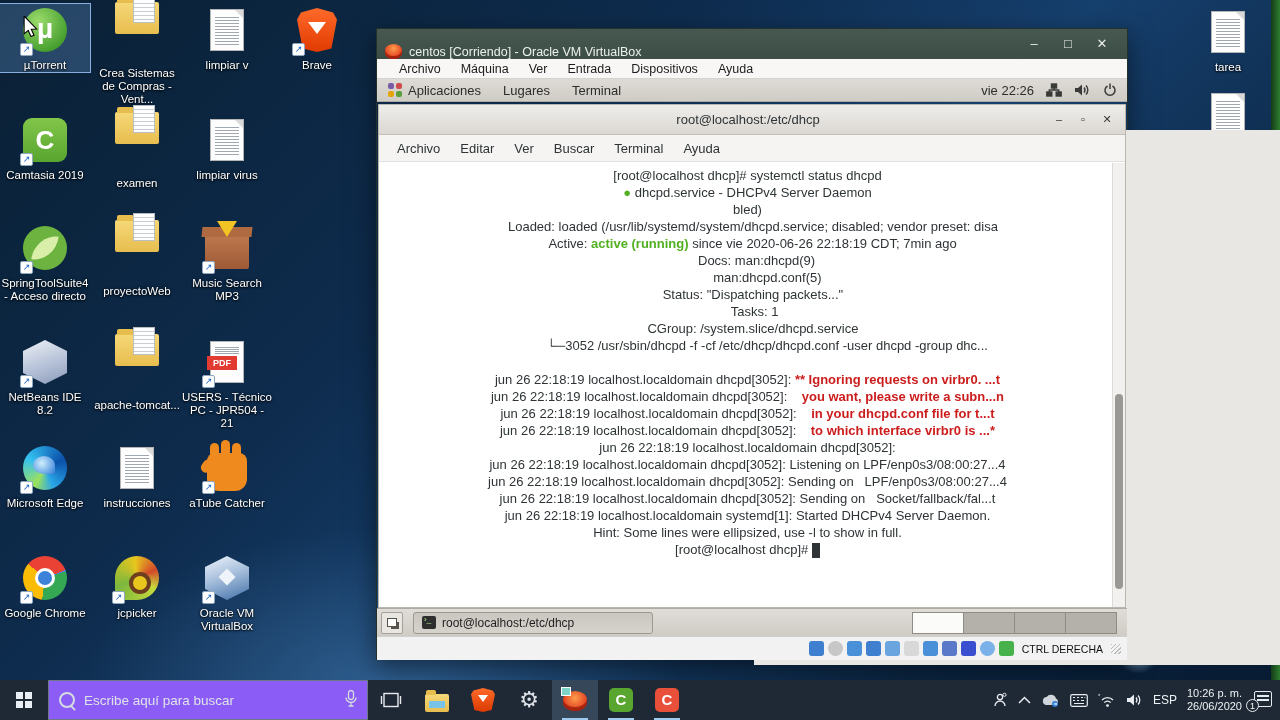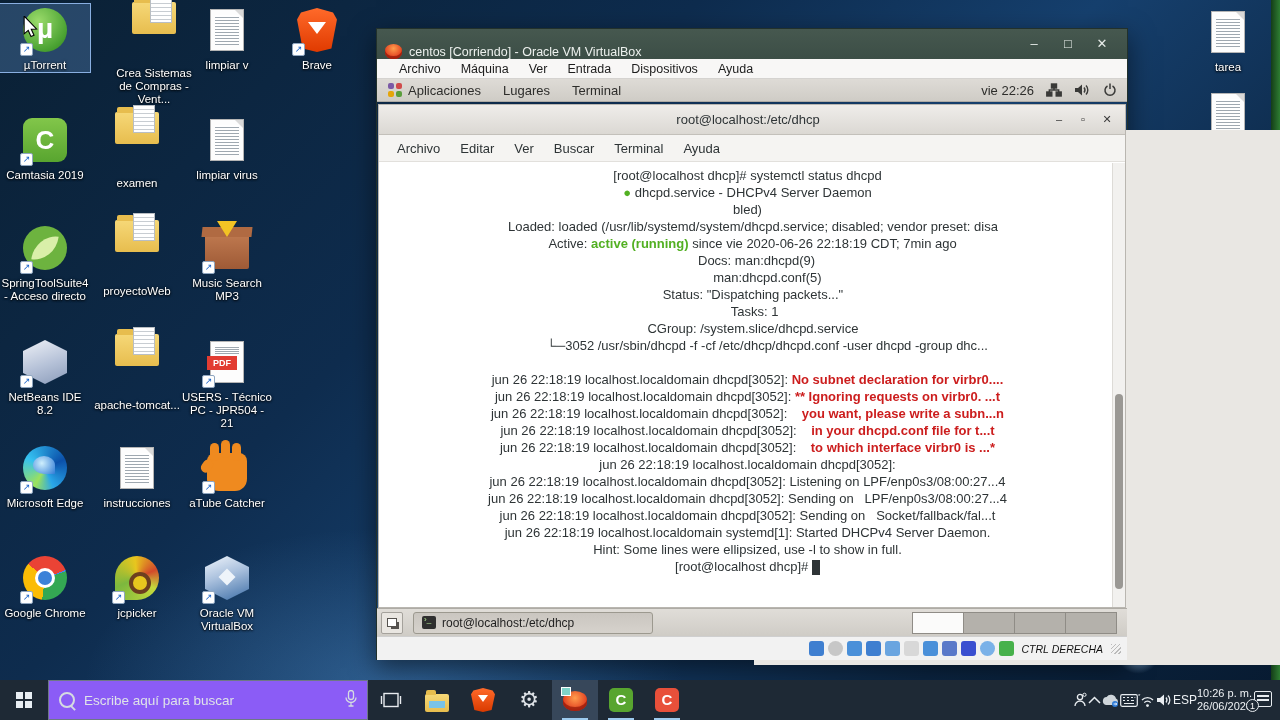--- a/index.html
+++ b/index.html
@@ -115,21 +115,21 @@
   .wcell { width:52px; height:22px; background:#b4b1ab; border:1px solid #8f8c86; margin-left:-1px; }
   .wcell.active { background:#fbfbfa; }
 
   
   #vm-statusbar { position:absolute; left:377px; top:636px; width:750px; height:24px; background:#f2f2f2; border-top:1px solid #cfcfcf; display:flex; align-items:center; justify-content:flex-end; gap:4px; padding-right:6px; }
   .sic { width:15px; height:15px; border-radius:3px; font-size:9px; line-height:15px; text-align:center; color:#fff; }
   .sic-hdd{background:#3f7fd0;} .sic-optical{background:#c7c7c7;border-radius:50%;} .sic-audio{background:#4a90d9;}
   .sic-network{background:#3f7fd0;} .sic-usb{background:#6aa5e0;} .sic-shared-folder{background:#d8d8d8;color:#888;}
   .sic-display{background:#4a90d9;} .sic-recording{background:#5a79c9;} .sic-features{background:#3a4fd0;}
   .sic-mouse{background:#7ab1e8;border-radius:50%;} .sic-keyboard{background:#47b14b;}
-  #hostkey { font-size:10.5px; color:#111; margin-left:4px;font-style:italic; }
+  #hostkey { font-size:10.5px; color:#111; margin-left:4px; }
   #grip { width:10px; height:10px; margin-left:4px; background:repeating-linear-gradient(135deg,#bbb 0 1px,transparent 1px 3px); }
 
   
   #taskbar { position:absolute; left:0; top:680px; width:1280px; height:40px; background:#1e2935; display:flex; align-items:stretch; z-index:60; }
   #start-btn { width:48px; display:flex; align-items:center; justify-content:center; }
   #win-logo { width:16px; height:16px; background-image:linear-gradient(#e8eef3,#e8eef3),linear-gradient(#e8eef3,#e8eef3),linear-gradient(#e8eef3,#e8eef3),linear-gradient(#e8eef3,#e8eef3); background-size:7px 7px; background-position:0 0,9px 0,0 9px,9px 9px; background-repeat:no-repeat; }
   #search-box { width:320px; background:#8b5cf6; border:1px solid #6e7885; display:flex; align-items:center; padding:0 10px; gap:9px; }
   #search-ring { width:16px; height:16px; border:2px solid #d5dbe1; border-radius:50%; position:relative; }
   #search-ring::after { content:""; position:absolute; right:-3px; bottom:-3px; width:6px; height:2px; background:#d5dbe1; transform:rotate(45deg); }
   #search-text { flex:1; font-size:13.5px; color:#dfe3e8; }
@@ -141,21 +141,21 @@
   .mi-folder::before { content:""; position:absolute; top:-4px; left:1px; width:10px; height:5px; background:#e7bd4e; border-radius:2px 2px 0 0; }
   .mi-folder::after { content:""; position:absolute; left:4px; top:7px; right:4px; height:7px; background:#79c3e8; }
   .mi-brave { background:linear-gradient(#ff6a2a,#d93a00); clip-path:polygon(50% 0,90% 10%,100% 26%,86% 92%,50% 100%,14% 92%,0 26%,10% 10%); }
   .mi-brave::after { content:""; position:absolute; left:50%; top:7px; transform:translateX(-50%); border:5px solid transparent; border-top:7px solid #fff; }
   .mi-gear { color:#dfe3e8; font-size:22px; line-height:24px; text-align:center; }
   .mi-vbox { background:radial-gradient(circle at 50% 35%,#ff9d4d,#e03c1e 72%); border-radius:50% / 44%; height:20px; margin-top:2px; box-shadow:inset 0 -4px 0 rgba(120,10,0,.55); }
   .mi-vbox::before { content:""; position:absolute; left:-2px; top:-4px; width:8px; height:7px; background:#7fd4c9; border:1px solid #fff; }
   .mi-cam-green { background:#58a52f; border-radius:5px; }
   .mi-cam-green::after, .mi-cam-red::after { content:"C"; position:absolute; inset:0; color:#fff; font-weight:bold; font-size:15px; line-height:24px; text-align:center; }
   .mi-cam-red { background:#e8503a; border-radius:5px; }
-  #tray { margin-left:auto; display:flex; align-items:center; padding-right:8px; }
+  #tray { margin-left:auto; display:flex; align-items:center; gap:10px; padding-right:8px; }
   .tray-ic { color:#e8ecf0; display:flex; align-items:center; }
   #tray-lang { font-size:12px; color:#eef1f4; }
   #tray-clock { text-align:right; font-size:11px; line-height:13px; color:#eef1f4; }
   #tray-notif { position:relative; width:20px; height:18px; }
   #tray-notif .frame { position:absolute; inset:0 0 2px 2px; border:1.5px solid #e8ecf0; border-radius:2px; }
   #tray-notif .frame::after { content:""; position:absolute; left:2px; top:3px; right:2px; height:1.5px; background:#e8ecf0; box-shadow:0 4px 0 #e8ecf0; }
   #tray-notif .badge { position:absolute; left:-6px; bottom:-3px; width:13px; height:13px; border-radius:50%; background:#1e2935; border:1px solid #e8ecf0; color:#fff; font-size:9px; line-height:12px; text-align:center; }
 </style>
 </head>
 <body>
@@ -167,21 +167,21 @@
 <div id="green-edge"></div>
 
 <div id="desktop-icons">
     <div class="dcell selected" style="left: 0px; top: 4px;">
       <div class="ibox">
         <div class="dicon ic-utorrent"></div>
         <span class="sc">↗</span>
       </div>
       <div class="lbl">µTorrent</div>
     </div>
-    <div class="dcell" style="left: 109px; top: 4px;">
+    <div class="dcell" style="left: 92px; top: 4px;">
       <div class="ibox">
         <div class="dicon ic-folder"></div>
       </div>
       <div class="lbl">Crea Sistemas de Compras - Vent...</div>
     </div>
     <div class="dcell" style="left: 182px; top: 4px;">
       <div class="ibox">
         <div class="dicon ic-doc"></div>
       </div>
       <div class="lbl">limpiar v</div>
@@ -407,21 +407,20 @@
         <div class="tline"><span>bled)</span></div>
         <div class="tline"><span>   Loaded: loaded (/usr/lib/systemd/system/dhcpd.service; disabled; vendor preset: disa</span></div>
         <div class="tline"><span>   Active: </span><span class="g">active (running)</span><span> since vie 2020-06-26 22:18:19 CDT; 7min ago</span></div>
         <div class="tline"><span>     Docs: man:dhcpd(9)</span></div>
         <div class="tline"><span>           man:dhcpd.conf(5)</span></div>
         <div class="tline"><span>   Status: "Dispatching packets..."</span></div>
         <div class="tline"><span>    Tasks: 1</span></div>
         <div class="tline"><span>   CGroup: /system.slice/dhcpd.service</span></div>
         <div class="tline"><span>           └─3052 /usr/sbin/dhcpd -f -cf /etc/dhcp/dhcpd.conf -user dhcpd -group dhc...</span></div>
         <div class="tline"></div>
-        <div class="tline"><span>jun 26 22:18:19 localhost.localdomain dhcpd[3052]: </span><span class="r">No subnet declaration for virbr0....</span></div>
         <div class="tline"><span>jun 26 22:18:19 localhost.localdomain dhcpd[3052]: </span><span class="r">** Ignoring requests on virbr0. ...t</span></div>
         <div class="tline"><span>jun 26 22:18:19 localhost.localdomain dhcpd[3052]: </span><span class="r">   you want, please write a subn...n</span></div>
         <div class="tline"><span>jun 26 22:18:19 localhost.localdomain dhcpd[3052]: </span><span class="r">   in your dhcpd.conf file for t...t</span></div>
         <div class="tline"><span>jun 26 22:18:19 localhost.localdomain dhcpd[3052]: </span><span class="r">   to which interface virbr0 is ...*</span></div>
         <div class="tline"><span>jun 26 22:18:19 localhost.localdomain dhcpd[3052]:</span></div>
         <div class="tline"><span>jun 26 22:18:19 localhost.localdomain dhcpd[3052]: Listening on LPF/enp0s3/08:00:27...4</span></div>
         <div class="tline"><span>jun 26 22:18:19 localhost.localdomain dhcpd[3052]: Sending on   LPF/enp0s3/08:00:27...4</span></div>
         <div class="tline"><span>jun 26 22:18:19 localhost.localdomain dhcpd[3052]: Sending on   Socket/fallback/fal...t</span></div>
         <div class="tline"><span>jun 26 22:18:19 localhost.localdomain systemd[1]: Started DHCPv4 Server Daemon.</span></div>
         <div class="tline"><span>Hint: Some lines were ellipsized, use -l to show in full.</span></div>

